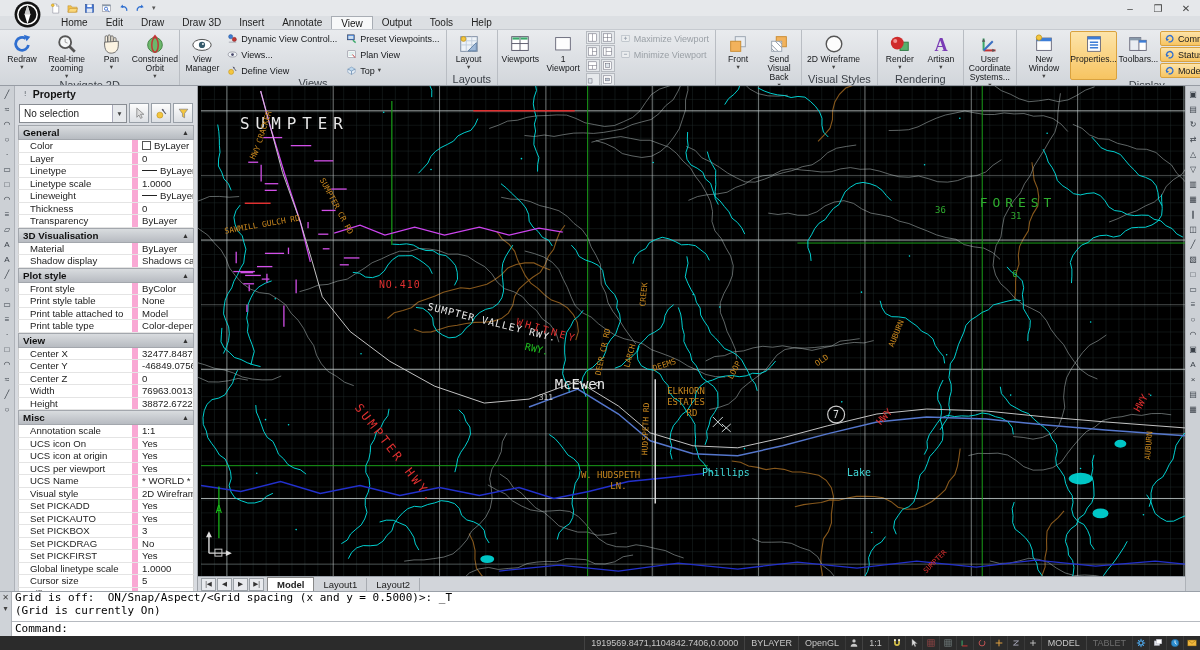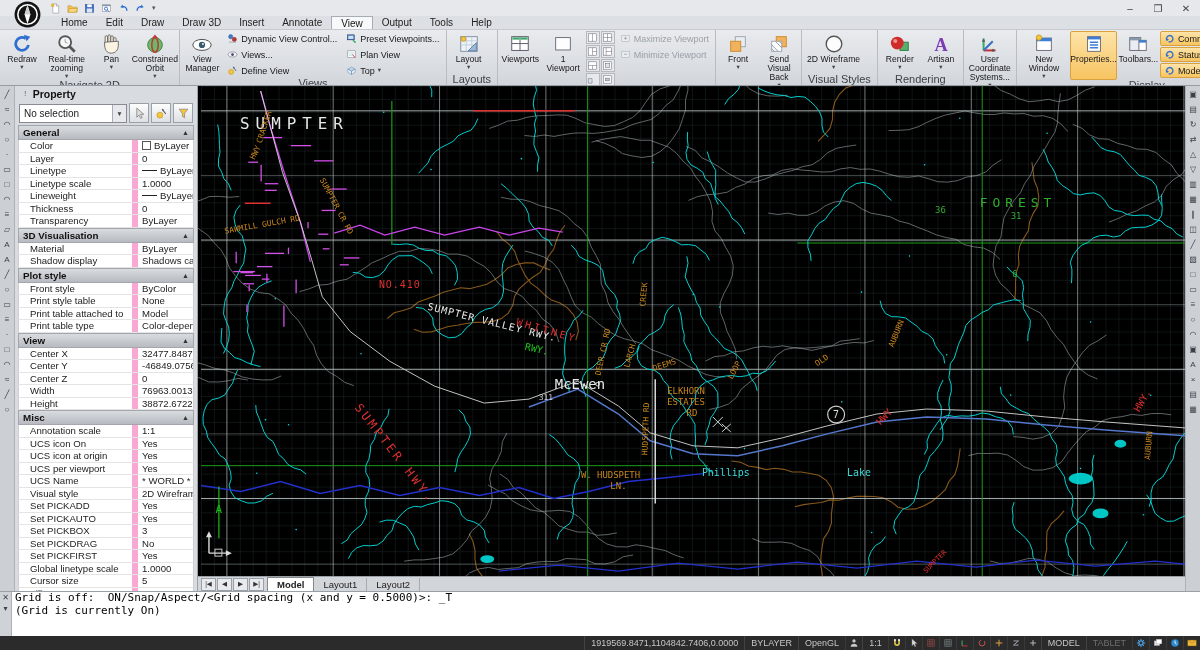--- a/index.html
+++ b/index.html
@@ -1039,20 +1039,21 @@
   </div>
 
   <div id="cmdarea">
     <div id="cmdgutter">
       <span>✕</span>
       <span>▾</span>
     </div>
     <div id="cmdbody">
       <div class="cmdhist">Grid is off:  ON/Snap/Aspect/&lt;Grid spacing (x and y = 0.5000)&gt;: _T</div>
       <div class="cmdhist">(Grid is currently On)</div>
+      <div id="cmdprompt">Command:</div>
     </div>
   </div>
 
   <div id="statusbar">
       <div id="sbspacer"></div>
       <div class="sbitem">1919569.8471,1104842.7406,0.0000</div>
       <div class="sbitem">BYLAYER</div>
       <div class="sbitem">OpenGL</div>
       <div class="sbicon">
         <svg viewBox="0 0 24 24" xmlns="http://www.w3.org/2000/svg">

